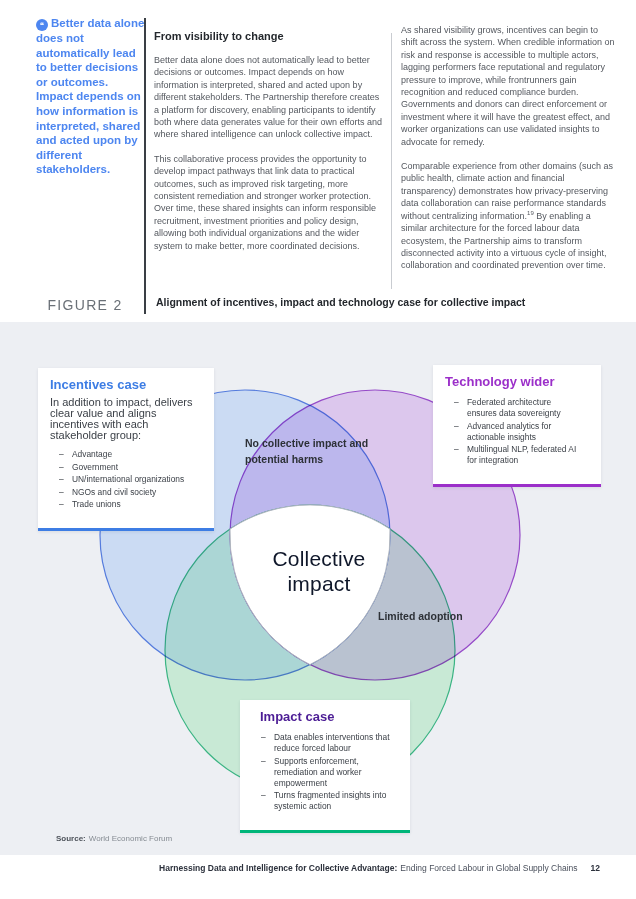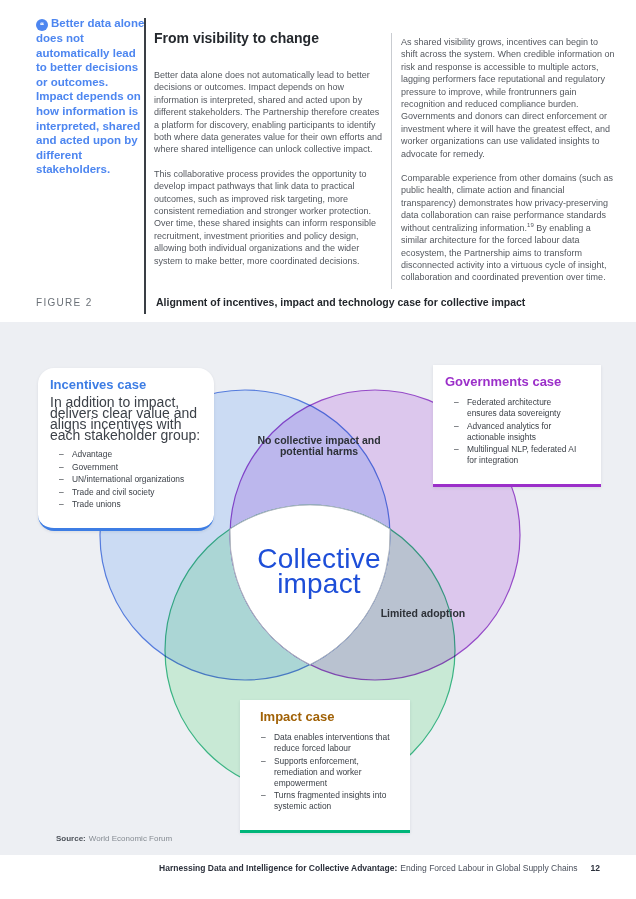--- a/index.html
+++ b/index.html
@@ -15,58 +15,58 @@
   }
   .q-icon {
     display:inline-block; width:12px; height:12px; border-radius:50%;
     background:#4d86f0; color:#fff; font-size:8px; line-height:13px; text-align:center;
     margin-right:3px; vertical-align:-1px; font-weight:normal;
   }
   .vrule-1 { position:absolute; left:144px; top:18px; width:1.5px; height:296px; background:#3a3f45; }
   .vrule-2 { position:absolute; left:391px; top:33px; width:1px; height:256px; background:#c9ccd1; }
 
   .col-mid   { position:absolute; left:154px; top:30px; width:228px; }
-  .col-right { position:absolute; left:401px; top:36px; width:214px; }
-  .col-mid h3 { margin:0 0 23px 0; font-size:14px; color:#24282d; }
+  .col-right { position:absolute; left:401px; top:24px; width:214px; }
+  .col-mid h3 { margin:0 0 12px 0; font-size:11px; color:#24282d; }
   p.body { margin:0 0 12px 0; font-size:9px; line-height:12.4px; color:#54585f; }
   p.body sup { font-size:6px; vertical-align:super; line-height:0; }
 
   
   .figure-head { position:absolute; top:296px; left:36px; display:flex; align-items:flex-start; }
-  .fig-label { width:98px; text-align:left; font-size:10px; letter-spacing:1.3px; color:#6a7077; padding-top:1px; white-space:nowrap; }
+  .fig-label { width:98px; text-align:center; font-size:14px; letter-spacing:1.3px; color:#6a7077; padding-top:1px; white-space:nowrap; }
   .fig-title { margin-left:22px; font-weight:bold; font-size:10.5px; color:#24282d; width:400px; }
 
   
   .panel { position:absolute; left:0; top:322px; width:636px; height:533px; background:#edeff3; }
   svg.venn { position:absolute; left:0; top:0; }
   .venn-circle { mix-blend-mode:multiply; }
 
   .overlap-label {
-    position:absolute; font-weight:bold; font-size:10.5px; line-height:11px;
-    color:#2d3137; text-align:center;
+    position:absolute; font-weight:bold; font-size:10.5px; line-height:16px;
+    color:#2d3137; text-align:left;
   }
   .lbl-top   { left:245px; top:113px; width:148px; }
   .lbl-left  { left:166px; top:286px; width:100px; }
   .lbl-right { left:378px; top:286px; width:90px;  }
   .center-label {
     position:absolute; left:238px; top:224px; width:162px; text-align:center;
-    font-size:28px; line-height:25px; color:#1d4ed8; font-weight:400; letter-spacing:0.2px;
+    font-size:21px; line-height:25px; color:#0f172a; font-weight:400; letter-spacing:0.2px;
   }
 
   .case-box {
     position:absolute; background:#ffffff; border-bottom:3px solid #888;
     padding:9px 12px 10px 12px; box-shadow:0 1px 3px rgba(40,50,70,0.10);
     box-sizing:border-box;
   }
   .case-box h4 { margin:0 0 5px 0; font-size:13px; font-weight:bold; }
-  .box-intro { margin:0 0 7px 0; font-size:14px; line-height:11px; color:#3c4148; }
+  .box-intro { margin:0 0 7px 0; font-size:11px; line-height:11px; color:#3c4148; }
   .dash-list { list-style:none; margin:8px; padding:0; font-size:8.4px; line-height:11px; color:#3c4148; }
   .dash-list li { position:relative; padding-left:14px; margin-bottom:1.5px; }
   .dash-list li::before { content:"–"; position:absolute; left:1px; top:0; color:#3c4148; }
-  .box-incentives { left:38px;  top:46px;  width:176px;border-radius:16px; }
+  .box-incentives { left:38px;  top:46px;  width:176px; }
   .box-technology { left:433px; top:43px;  width:168px; }
   .box-impact     { left:240px; top:378px; width:170px; }
 
   .source-line { position:absolute; left:36px; top:512px; font-size:8px; color:#868c93; }
   .source-line .src-prefix { font-weight:bold; color:#4d525a; margin-right:3px;padding-left:20px; }
 
   
   .page-footer { position:absolute; left:0; top:855px; width:636px; height:44px; background:#fff; }
   .footer-inner {
     position:absolute; right:36px; top:8px; display:flex; align-items:baseline; gap:13px;
@@ -118,36 +118,36 @@
     <div class="center-label">Collective impact</div>
     <div class="overlap-label lbl-right">Limited adoption</div>
 
     <div class="case-box box-incentives" style="border-bottom-color: rgb(61, 125, 228);">
       <h4 style="color: rgb(61, 125, 228);">Incentives case</h4>
       <p class="box-intro">In addition to impact, delivers clear value and aligns incentives with each stakeholder group:</p>
       <ul class="dash-list">
         <li>Advantage</li>
         <li>Government</li>
         <li>UN/international organizations</li>
-        <li>Trade and civil society</li>
+        <li>NGOs and civil society</li>
         <li>Trade unions</li>
       </ul>
     </div>
 
     <div class="case-box box-technology" style="border-bottom-color: rgb(155, 47, 201);">
-      <h4 style="color: rgb(155, 47, 201);">Governments case</h4>
+      <h4 style="color: rgb(155, 47, 201);">Technology wider</h4>
       <ul class="dash-list">
         <li>Federated architecture ensures data sovereignty</li>
         <li>Advanced analytics for actionable insights</li>
         <li>Multilingual NLP, federated AI for integration</li>
       </ul>
     </div>
 
     <div class="case-box box-impact" style="border-bottom-color: rgb(0, 181, 121);">
-      <h4 style="color: #a16207; padding-left: 8px;">Impact case</h4>
+      <h4 style="color: #4c1d95; padding-left: 8px;">Impact case</h4>
       <ul class="dash-list">
         <li>Data enables interventions that reduce forced labour</li>
         <li>Supports enforcement, remediation and worker empowerment</li>
         <li>Turns fragmented insights into systemic action</li>
       </ul>
     </div>
 
     <div class="source-line">
       <span class="src-prefix">Source:</span><span>World Economic Forum</span>
     </div>

